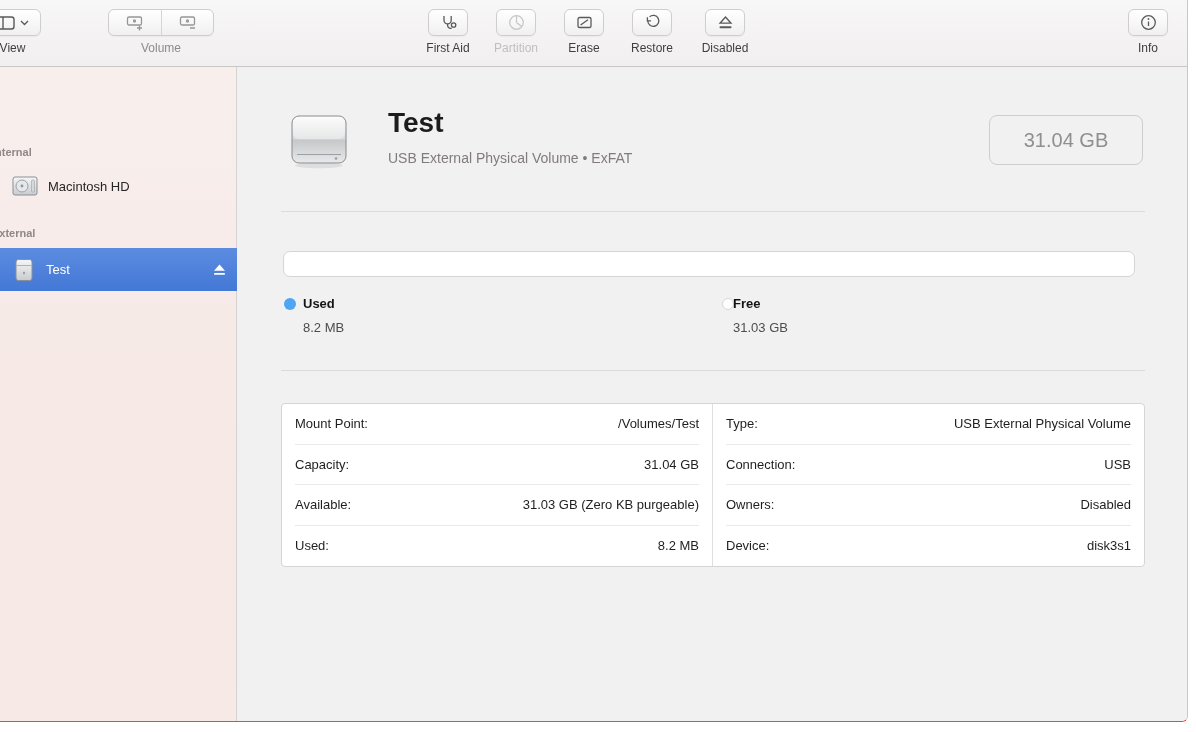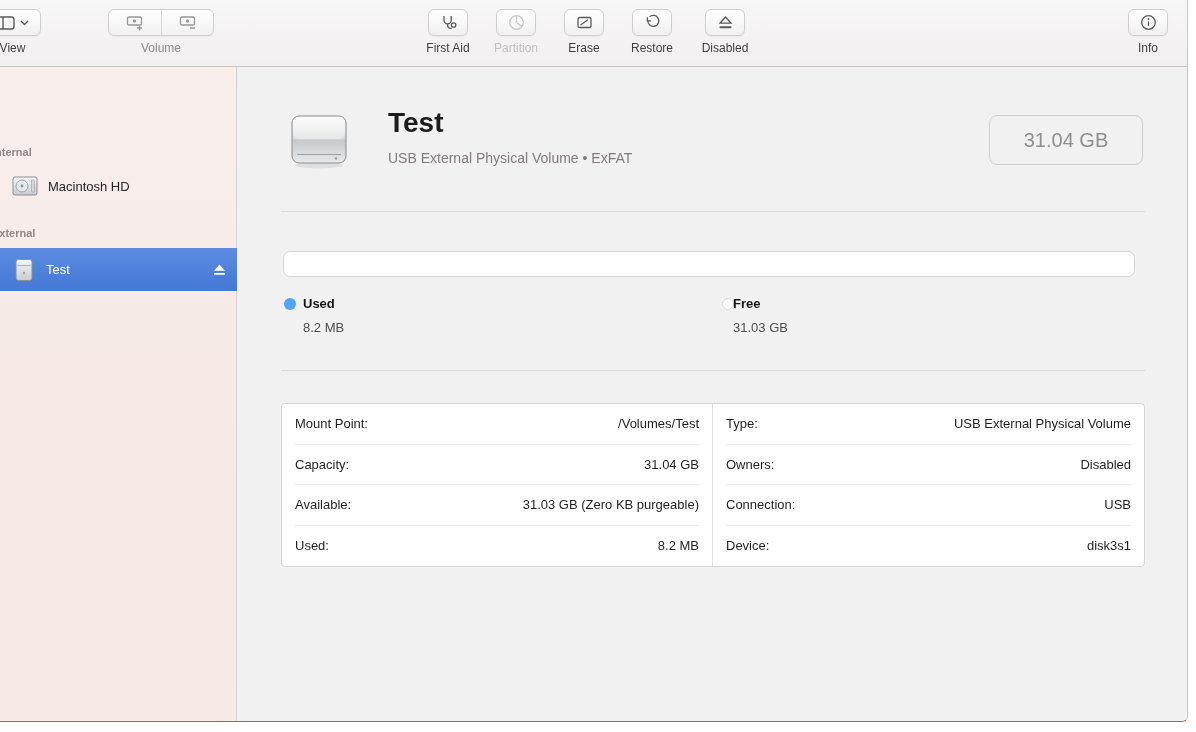--- a/index.html
+++ b/index.html
@@ -279,26 +279,26 @@
               <span>Used:</span>
               <span class="v">8.2 MB</span>
             </div>
       </div>
       <div class="tcol">
         <div class="trow">
               <span>Type:</span>
               <span class="v">USB External Physical Volume</span>
             </div>
         <div class="trow">
+              <span>Connection:</span>
+              <span class="v">USB</span>
+            </div>
+        <div class="trow">
               <span>Owners:</span>
               <span class="v">Disabled</span>
-            </div>
-        <div class="trow">
-              <span>Connection:</span>
-              <span class="v">USB</span>
             </div>
         <div class="trow">
               <span>Device:</span>
               <span class="v">disk3s1</span>
             </div>
       </div>
     </div>
 
   </div>
 </div>

